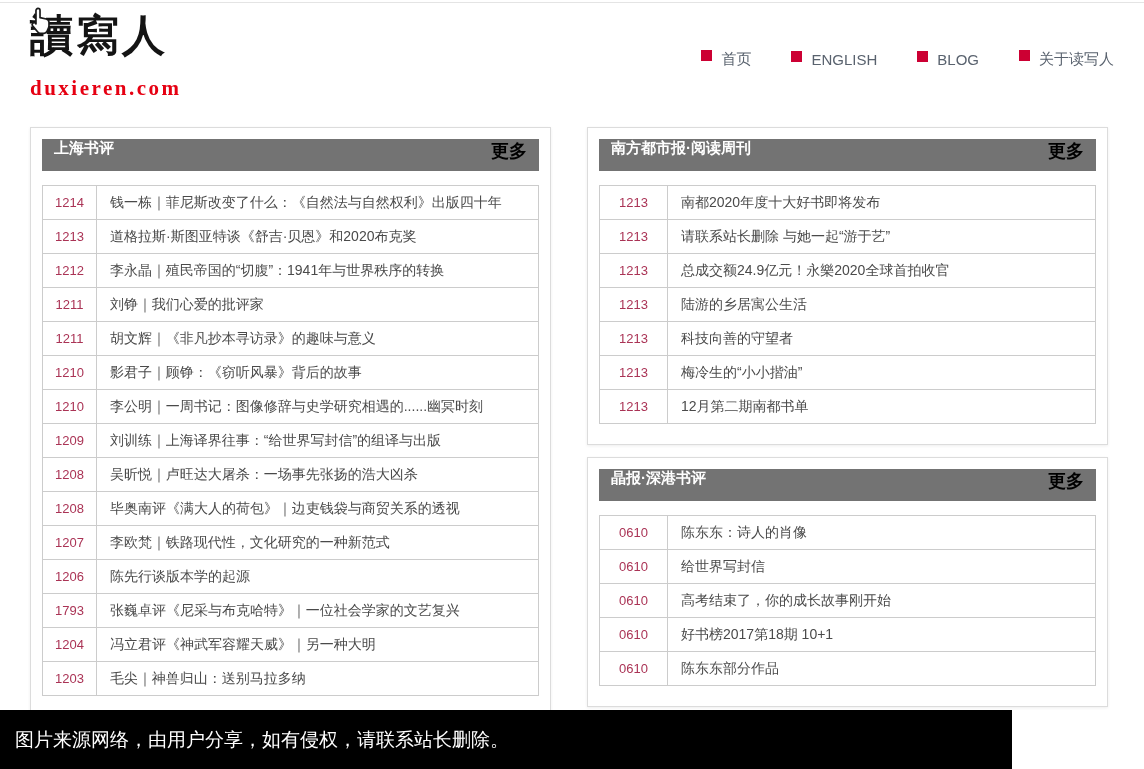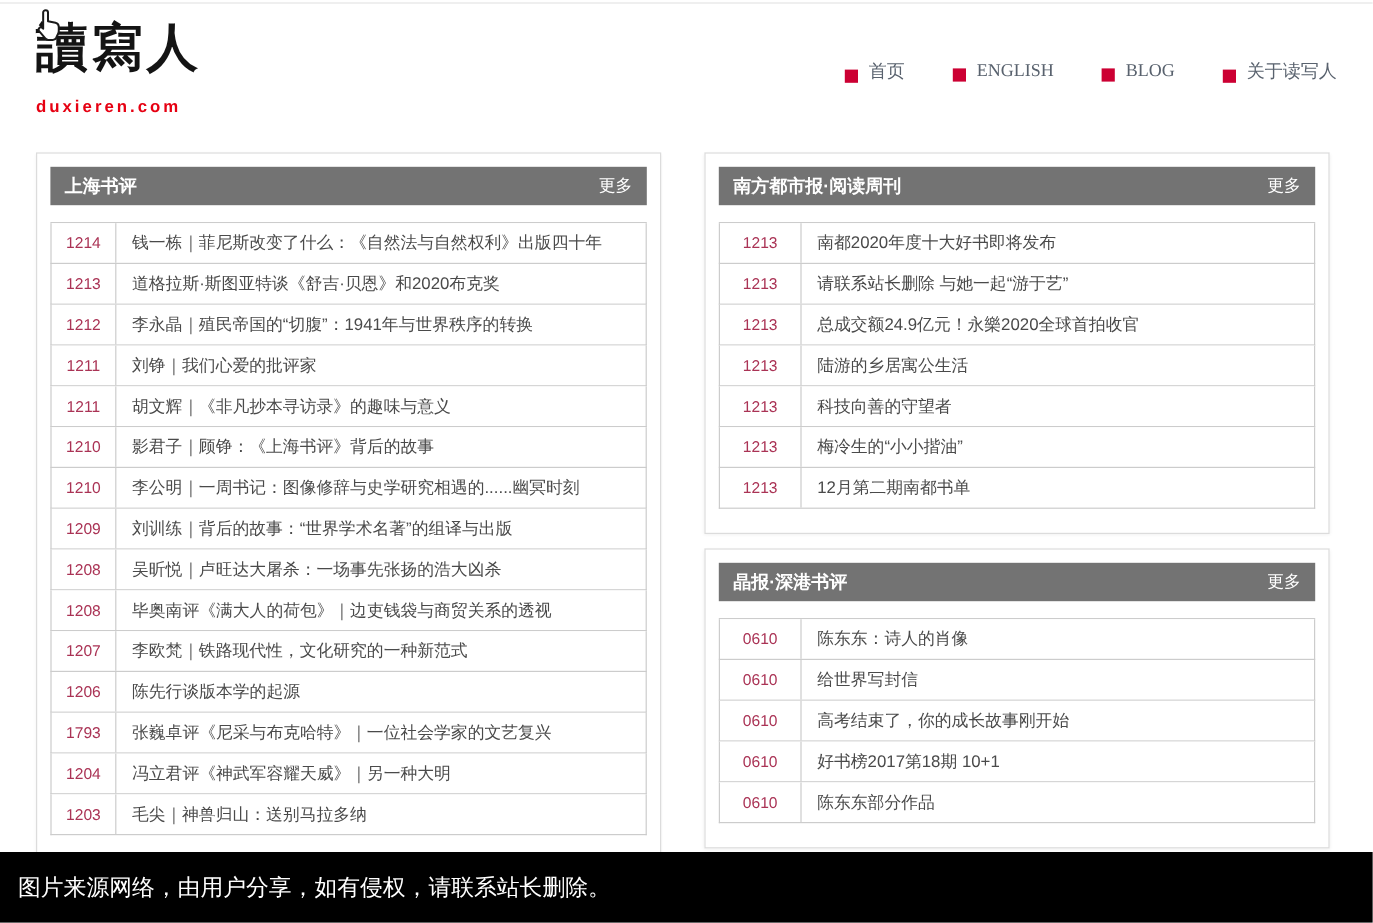--- a/index.html
+++ b/index.html
@@ -18,66 +18,66 @@
     display: flex; justify-content: space-between; align-items: center;
     padding: 8px 30px 0 30px; height: 100px;
   }
   .logo { cursor: pointer; }
   .logo-hanzi {
     font-family: "DejaVu Serif", serif;
     font-weight: bold; font-size: 43px; line-height: 1.05;
     color: #141414; letter-spacing: 3px;
   }
   .logo-domain {
-    color: #e60012; font-weight: bold; font-size: 14px;
-    letter-spacing: 2.5px; margin-top: 17px;
+    color: #e60012; font-weight: bold; font-size: 21px;
+    letter-spacing: 2.5px; margin-top: 17px; font-family: Liberation Serif, serif;
   }
   .main-nav { display: flex; gap: 40px; align-items: center; margin-top: 4px; }
-  .nav-item { display: flex; align-items: flex-end; gap: 9px; cursor: pointer; font-family: Liberation Serif, serif; }
+  .nav-item { display: flex; align-items: flex-start; gap: 9px; cursor: pointer; }
   .nav-square { width: 11px; height: 11px; background: #cc0033; flex: none; }
   .nav-label { font-size: 15px; color: #59626e; }
 
   
   .cursor { position: absolute; left: 27px; top: 5px; z-index: 50; pointer-events: none; }
 
   
   .main-cols { display: flex; gap: 36px; margin: 24px 30px 0 30px; align-items: flex-start; }
   .col { width: 521px; flex: none; }
 
   .panel {
     border: 1px solid #dcdcdc; background: #fff;
     padding: 11px 11px 20px 11px;
     box-shadow: 0 1px 3px rgba(0,0,0,0.07);
   }
   .panel + .panel { margin-top: 12px; }
 
   .panel-header {
     background: #737373; height: 32px;
-    display: flex; align-items: center; justify-content: space-between;
+    display: flex; align-items: flex-start; justify-content: space-between;
     padding: 0 12px;
   }
   .panel-title { color: #ffffff; font-weight: bold; font-size: 15px; }
-  .panel-more { color: #ffffff; font-weight: normal; font-size: 14px; text-decoration: none; cursor: pointer; }
+  .panel-more { color: #000000; font-weight: bold; font-size: 18px; text-decoration: none; cursor: pointer; }
 
   .post-list { list-style: none; margin: 14px 0 0 0; padding: 0; border-top: 1px solid #cccccc; }
   .post-row { display: flex; border: 1px solid #cccccc; border-top: none; height: 34px; align-items: stretch; background: #fff; }
   .post-date {
     width: 54px; flex: none; display: flex; align-items: center; justify-content: center;
     color: #aa3355; font-size: 13px; border-right: 1px solid #cccccc;
   }
   .wide-date .post-date { width: 68px; }
   .post-title {
     display: flex; align-items: center; padding-left: 13px; padding-right: 6px;
     font-size: 14px; color: #4a4a4a; text-decoration: none;
     white-space: nowrap; overflow: hidden; cursor: pointer; flex: 1;
   }
 
   
   .bottom-bar {
-    position: absolute; left: 0; bottom: 0; width: 1144px; height: 59px;
+    position: absolute; left: 0; bottom: 0; width: 1012px; height: 59px;
     background: #000000; color: #ffffff;
     display: flex; align-items: center; padding-left: 15px;
     font-size: 19px; z-index: 100;
   }
 </style>
 </head>
 <body>
 
 <div class="top-line"></div>
 
@@ -142,31 +142,31 @@
             <a class="post-title">刘铮｜我们心爱的批评家</a>
           </li>
 
           <li class="post-row">
             <span class="post-date">1211</span>
             <a class="post-title">胡文辉｜《非凡抄本寻访录》的趣味与意义</a>
           </li>
 
           <li class="post-row">
             <span class="post-date">1210</span>
-            <a class="post-title">影君子｜顾铮：《上海书评》背后的故事</a>
+            <a class="post-title">影君子｜顾铮：《窃听风暴》背后的故事</a>
           </li>
 
           <li class="post-row">
             <span class="post-date">1210</span>
             <a class="post-title">李公明｜一周书记：图像修辞与史学研究相遇的......幽冥时刻</a>
           </li>
 
           <li class="post-row">
             <span class="post-date">1209</span>
-            <a class="post-title">刘训练｜背后的故事：“世界学术名著”的组译与出版</a>
+            <a class="post-title">刘训练｜上海译界往事：“给世界写封信”的组译与出版</a>
           </li>
 
           <li class="post-row">
             <span class="post-date">1208</span>
             <a class="post-title">吴昕悦｜卢旺达大屠杀：一场事先张扬的浩大凶杀</a>
           </li>
 
           <li class="post-row">
             <span class="post-date">1208</span>
             <a class="post-title">毕奥南评《满大人的荷包》｜边吏钱袋与商贸关系的透视</a>

